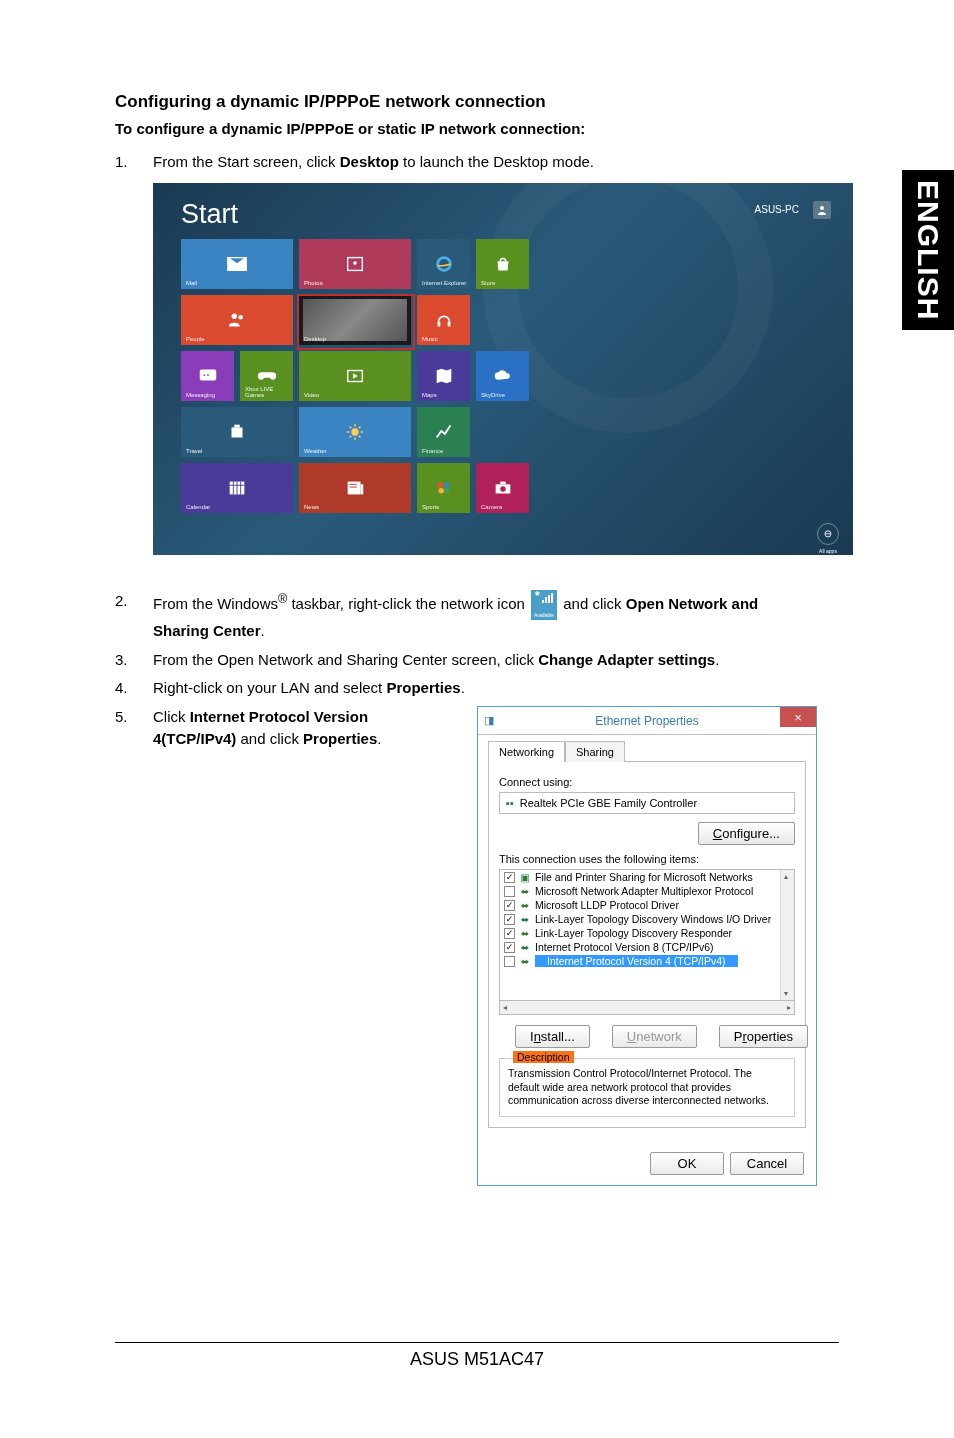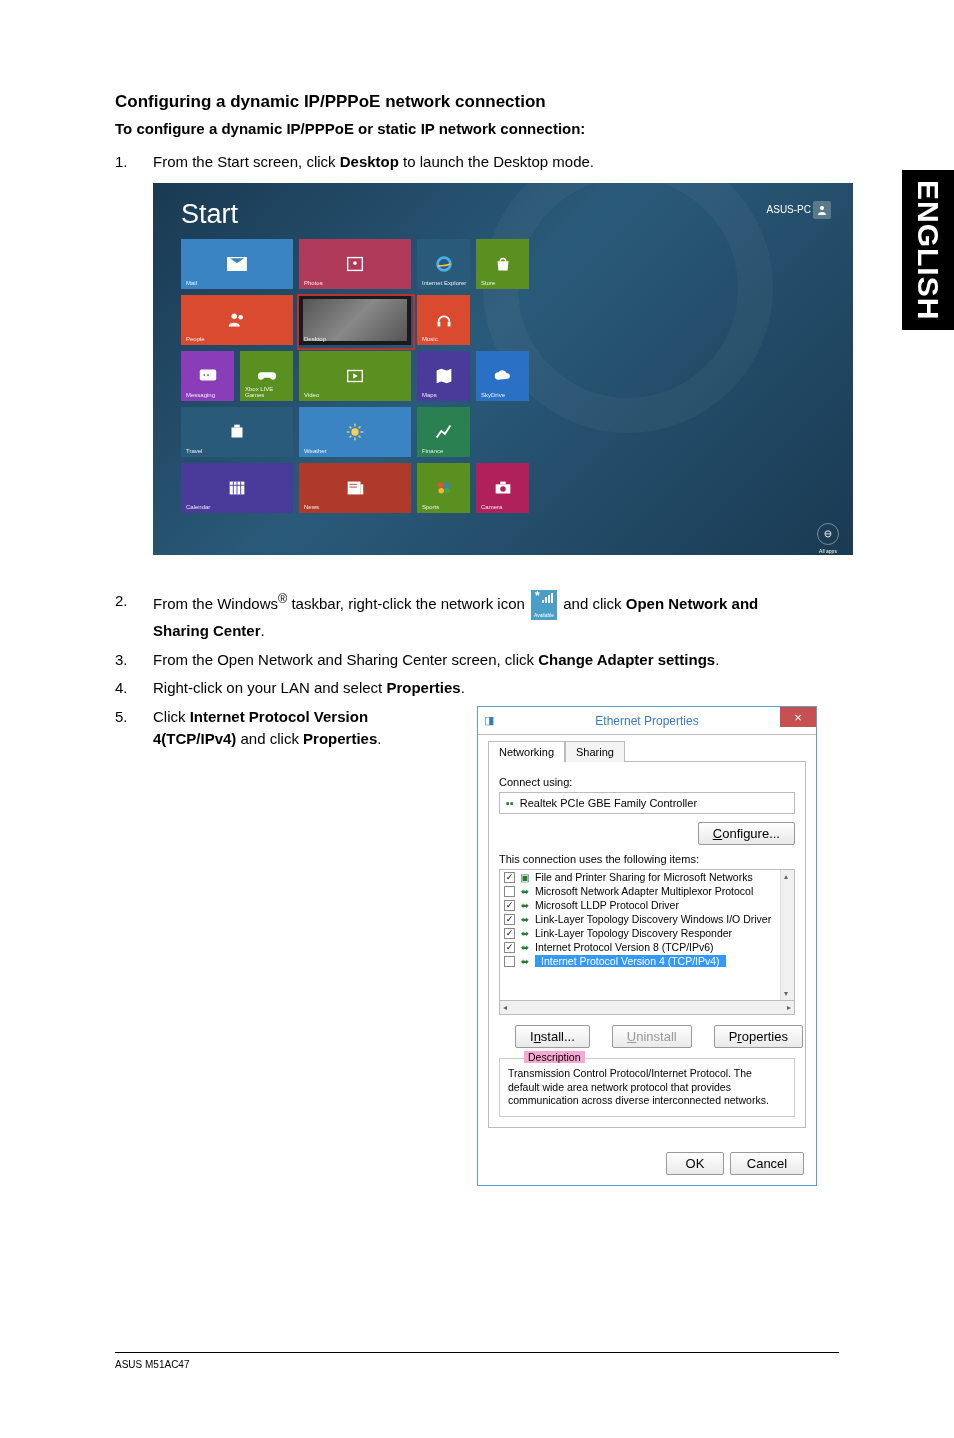--- a/index.html
+++ b/index.html
@@ -36,41 +36,41 @@
       letter-spacing: 1px;
     }
     .footer {
       position: absolute;
       bottom: 68px;
       left: 115px;
       right: 115px;
       border-top: 1px solid #000;
       padding-top: 6px;
       display: flex;
-      justify-content: flex-start;
-      font-size: 10px;
+      justify-content: center;
+      font-size: 18px;
     }
     
     .start-screen {
       width: 700px; height: 372px;
       background: linear-gradient(135deg, #1a3a52 0%, #2a5a7a 45%, #1a3a52 100%);
       margin: 10px 0 35px 38px;
       position: relative;
       overflow: hidden;
     }
     .start-screen::before {
       content: "";
       position: absolute;
       right: 80px; top: -40px;
       width: 220px; height: 220px;
       border: 35px solid rgba(255,255,255,0.04);
       border-radius: 50%;
     }
     .start-title { position: absolute; top: 16px; left: 28px; color: #fff; font-size: 27px; font-weight: 300; }
-    .user-badge { position: absolute; top: 18px; right: 22px; color: #fff; font-size: 10px; display: flex; align-items: center; gap: 2px; }
+    .user-badge { position: absolute; top: 18px; right: 22px; color: #fff; font-size: 10px; display: flex; align-items: center; gap: 14px; }
     .user-badge .avatar { width: 18px; height: 18px; background: #5a7a8a; border-radius: 2px; display: flex; align-items: center; justify-content: center; }
     .tiles { position: absolute; top: 56px; left: 28px; display: flex; gap: 6px; }
     .col { display: flex; flex-direction: column; gap: 6px; }
     .tile { height: 50px; display: flex; flex-direction: column; align-items: center; justify-content: center; position: relative; }
     .tile .cap { position: absolute; bottom: 3px; left: 5px; font-size: 6px; color: #fff; opacity: 0.9; }
     .tile-wide { width: 112px; }
     .tile-sq { width: 53px; }
     .tile svg { width: 22px; height: 22px; }
     .all-apps { position: absolute; bottom: 10px; right: 14px; width: 22px; height: 22px; border: 1px solid rgba(255,255,255,0.4); border-radius: 50%; display: flex; align-items: center; justify-content: center; color: #fff; font-size: 10px; }
     .highlight-border { position: absolute; border: 2px solid #c03030; pointer-events: none; }
@@ -105,26 +105,26 @@
     .rightbtn { display: flex; justify-content: flex-end; margin: 8px 0; }
     .items-box { border: 1px solid #bbb; height: 132px; overflow: hidden; background: #fff; position: relative; }
     .items-box .scroll { position: absolute; right: 0; top: 0; bottom: 0; width: 14px; background: #f0f0f0; border-left: 1px solid #ddd; }
     .items-box .scroll::before, .items-box .scroll::after { content: ""; position: absolute; left: 3px; width: 8px; height: 8px; }
     .items-box .arrow-up { position: absolute; top: 2px; left: 3px; font-size: 8px; color: #666; }
     .items-box .arrow-dn { position: absolute; bottom: 2px; left: 3px; font-size: 8px; color: #666; }
     .item-row { display: flex; align-items: center; gap: 4px; padding: 1px 4px; font-size: 10.5px; white-space: nowrap; }
     .item-row .cb { width: 11px; height: 11px; border: 1px solid #888; display: inline-flex; align-items: center; justify-content: center; font-size: 9px; background: #fff; }
     .item-row .icn { width: 12px; display: inline-block; text-align: center; font-size: 10px; }
     .item-row.selected { color: #fff; }
-    .item-row.selected .seltxt { background: #3399ff; padding: 0 6px; }
+    .item-row.selected .seltxt { background: #3399ff; padding: 0 12px; }
     .hscroll { height: 14px; border: 1px solid #bbb; border-top: none; background: #f0f0f0; display: flex; justify-content: space-between; align-items: center; padding: 0 3px; font-size: 8px; color: #666; }
     .btn-row { display: flex; gap: 6px; margin: 10px 0; }
     .btn-row .btn { flex: 1; text-align: center; margin-left: 16px; }
     .desc-group { border: 1px solid #ccc; padding: 8px; margin-top: 4px; position: relative; }
-    .desc-group .legend { position: absolute; top: -8px; left: 24px; background: #f9a8d4; padding: 0 4px; font-size: 10.5px; }
+    .desc-group .legend { position: absolute; top: -8px; left: 13px; background: #f97316; padding: 0 4px; font-size: 10.5px; }
     .desc-text { font-size: 10.5px; line-height: 1.3; }
     .dialog-btns { display: flex; gap: 6px; justify-content: flex-end; padding: 10px 12px; }
     .underline { text-decoration: underline; }
   </style>
 </head>
 <body>
 
 <div class="side-tab">ENGLISH</div>
 
 <div class="content">
@@ -418,31 +418,31 @@
                 <span class="arrow-up">▴</span>
                 <span class="arrow-dn">▾</span>
               </div>
           </div>
           <div class="hscroll">
               <span>◂</span>
               <span>▸</span>
             </div>
           <div class="btn-row">
             <button class="btn"><span>I</span><span class="underline">n</span><span>stall...</span></button>
-            <button class="btn disabled"><span class="underline">U</span><span>ninstall</span></button>
+            <button class="btn disabled"><span class="underline">U</span><span>network</span></button>
             <button class="btn"><span>P</span><span class="underline">r</span><span>operties</span></button>
           </div>
           <div class="desc-group">
             <span class="legend">Description</span>
             <div class="desc-text">Transmission Control Protocol/Internet Protocol. The default wide area network protocol that provides communication across diverse interconnected networks.</div>
           </div>
         </div>
       </div>
       <div class="dialog-btns">
-        <button class="btn" style="width:58px">OK</button>
+        <button class="btn" style="width:74px">OK</button>
         <button class="btn" style="width:74px">Cancel</button>
       </div>
     </div>
   </div>
 </div>
 
 <div class="footer">
   <span>ASUS M51AC</span>
   <span>47</span>
 </div>

